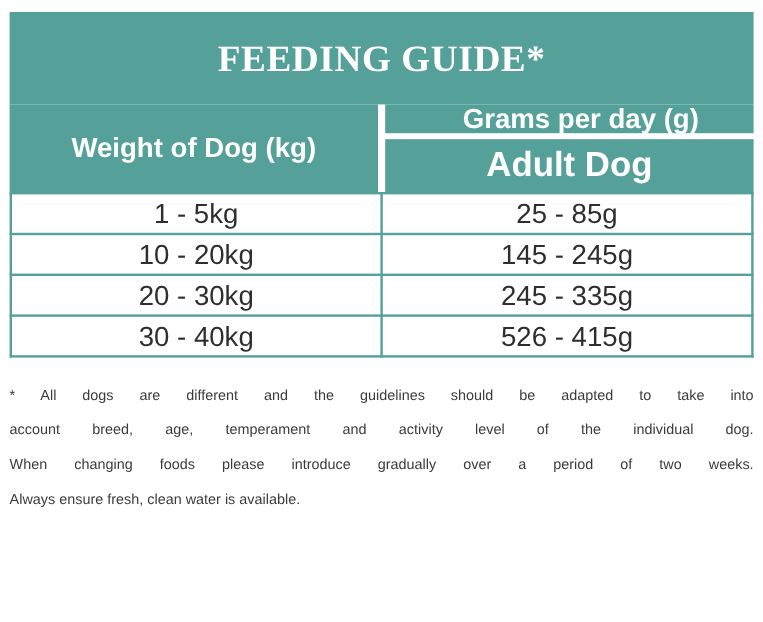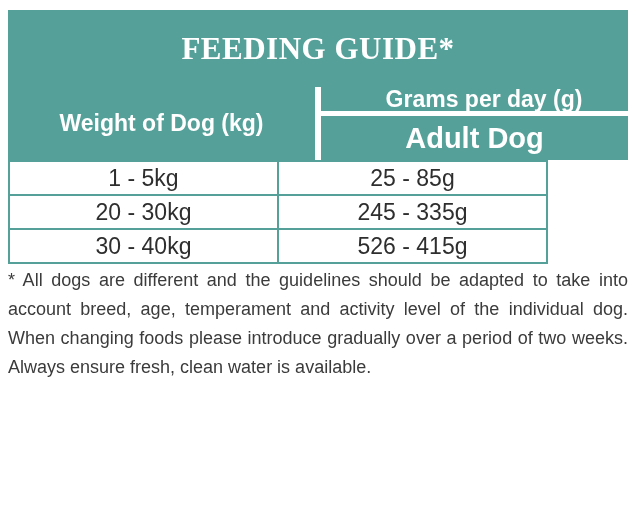--- a/index.html
+++ b/index.html
@@ -45,38 +45,38 @@
   }
   .weight-hcell { font-size: 23px; }
   .right-hcol {
     display: flex;
     flex-direction: column;
     gap: 5px;
   }
   .grams-hcell { height: 24px; font-size: 23px; padding-left: 19px; }
   .adult-hcell { flex: 1; font-size: 29px; }
   table.data-table {
-    width: 540px;
+    width: 620px;
     border-collapse: collapse;
     table-layout: fixed;
   }
   table.data-table td {
     border: 2px solid var(--teal);
     height: 34px;
     text-align: center;
     vertical-align: middle;
     font-size: 23px;
     font-weight: normal;
     color: #2e2e2e;
     background: #ffffff;
   }
   .footnote {
-    margin-top: 2px;
+    margin-top: 17px;
     color: #3b3b3b;
-    font-size: 18px;
+    font-size: 12px;
     line-height: 29px;
   }
   .note-line.just {
     text-align: justify;
     text-align-last: justify;
   }
 </style>
 </head>
 <body>
 
@@ -95,20 +95,24 @@
     </div>
   </div>
 
   <table class="data-table">
     <tbody>
       <tr>
         <td>1 - 5kg</td>
         <td>25 - 85g</td>
       </tr>
       <tr>
+        <td>10 - 20kg</td>
+        <td>145 - 245g</td>
+      </tr>
+      <tr>
         <td>20 - 30kg</td>
         <td>245 - 335g</td>
       </tr>
       <tr>
         <td>30 - 40kg</td>
         <td>526 - 415g</td>
       </tr>
     </tbody>
   </table>
 

